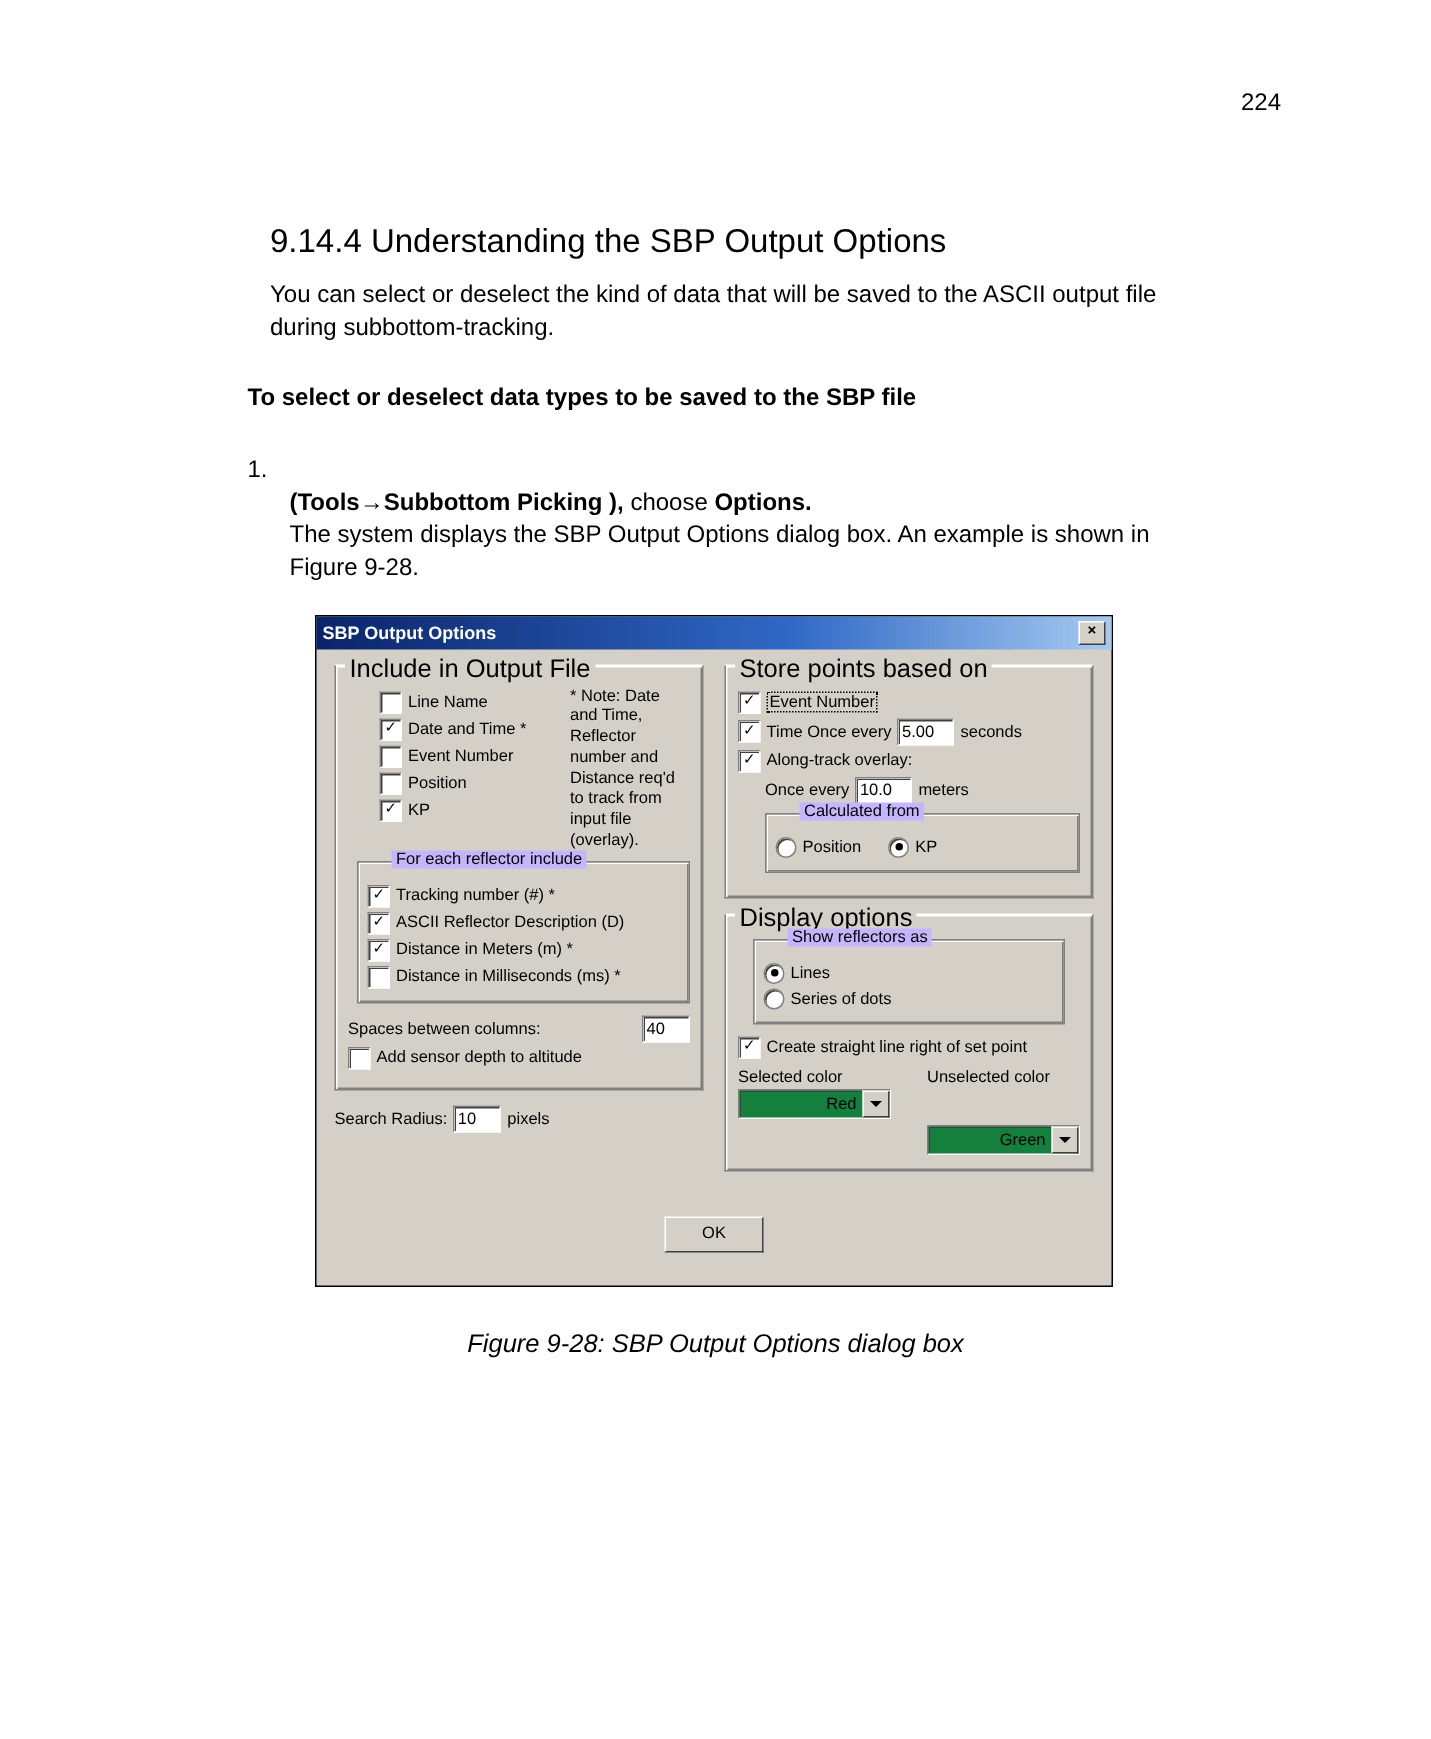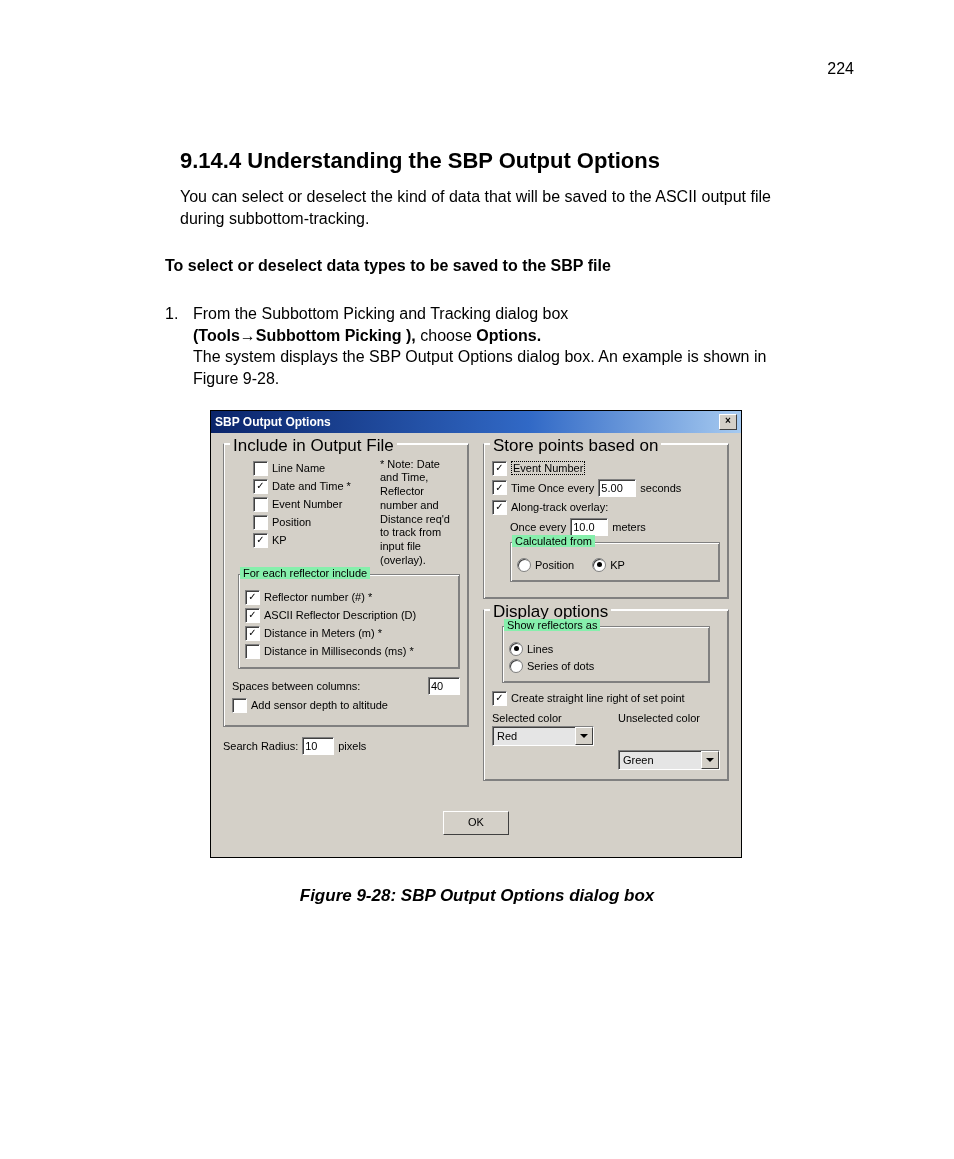--- a/index.html
+++ b/index.html
@@ -11,21 +11,21 @@
     color: #000;
     width: 954px;
     box-sizing: border-box;
   }
   .page-number {
     text-align: right;
     font-size: 16px;
     margin-bottom: 70px;
   }
   .section-heading {
-    font-weight: bold;
+    font-weight: normal;
     font-size: 22px;
     margin-left: 80px;
     margin-bottom: 12px;
   }
   .body-text {
     margin-left: 80px;
     margin-right: 40px;
     line-height: 1.35;
     margin-bottom: 28px;
   }
@@ -164,33 +164,33 @@
   .w30 { width: 26px; text-align:left; }
   .w38 { width: 32px; }
   .inner-group {
     border: 1px solid #808080;
     position: relative;
     padding: 12px 6px 6px 6px;
     margin: 6px 0 6px 0;
     box-shadow: inset 1px 1px 0 #fff, inset -1px -1px 0 #808080;
   }
   .inner-group .gb-title {
-    position: absolute; top:-8px; left:1px; background:#86efac; padding:0 3px;
+    position: absolute; top:-8px; left:22px; background:#c4b5fd; padding:0 3px;
   }
   .indent { margin-left: 18px; }
   .dropdown {
-    background: #e5e5e5;
+    background: #15803d;
     border-top: 1px solid #808080;
     border-left: 1px solid #808080;
     border-right: 1px solid #fff;
     border-bottom: 1px solid #fff;
     box-shadow: inset 1px 1px 0 #404040;
     display: inline-flex;
     align-items: center;
-    justify-content: space-between;
+    justify-content: flex-end;
     padding: 0 0 0 4px;
     height: 18px;
     font-size: 11px;
   }
   .dd-arrow {
     width: 16px; height: 16px;
     background: #d4d0c8;
     border-top: 1px solid #fff;
     border-left: 1px solid #fff;
     border-right: 1px solid #404040;
@@ -210,21 +210,21 @@
     border-top: 1px solid #fff;
     border-left: 1px solid #fff;
     border-right: 1px solid #404040;
     border-bottom: 1px solid #404040;
     text-align:center; line-height:20px;
     margin: 6px auto 0 auto;
   }
   .dialog-footer { text-align:center; padding-bottom:22px; }
   .figure-caption {
     font-style: italic;
-    font-weight: bold;
+    font-weight: normal;
     text-align: center;
     margin-top: 28px;
     font-size: 17px;
   }
   .dotted { border:1px dotted #000; padding:0 1px; }
   .color-row { display:flex; gap:24px; margin-top:6px; }
   .color-col { flex:1; }
   .color-col .lbl { font-size:11px; margin-bottom:2px; }
 </style>
 </head>
@@ -234,21 +234,21 @@
 
 <div class="section-heading">9.14.4    Understanding the SBP Output Options</div>
 
 <div class="body-text">You can select or deselect the kind of data that will be saved to the ASCII output file during subbottom-tracking.</div>
 
 <div class="instr-heading">To select or deselect data types to be saved to the SBP file</div>
 
 <div class="step">
   <div class="step-num">1.</div>
   <div>
-    <span>From the Subbottom Picking and Tracking dialog box </span><br>
+    <br>
     <span class="bold">(Tools→Subbottom Picking ),</span>
     <span> choose </span>
     <span class="bold">Options.</span><br>
     <span>The system displays the SBP Output Options dialog box. An example is shown in Figure 9-28.</span>
   </div>
 </div>
 
 <div class="dialog-wrap">
   <div class="dialog">
     <div class="titlebar">
@@ -283,21 +283,21 @@
                 <span>KP</span>
               </div>
             </div>
             <div class="note">* Note: Date and Time, Reflector number and Distance req'd to track from input file (overlay).</div>
           </div>
 
           <div class="inner-group" style="margin-left:6px;">
             <span class="gb-title">For each reflector include</span>
             <div class="row">
               <span class="chk">✓</span>
-              <span>Reflector number (#) *</span>
+              <span>Tracking number (#) *</span>
             </div>
             <div class="row">
               <span class="chk">✓</span>
               <span>ASCII Reflector Description (D)</span>
             </div>
             <div class="row">
               <span class="chk">✓</span>
               <span>Distance in Meters (m) *</span>
             </div>
             <div class="row">

